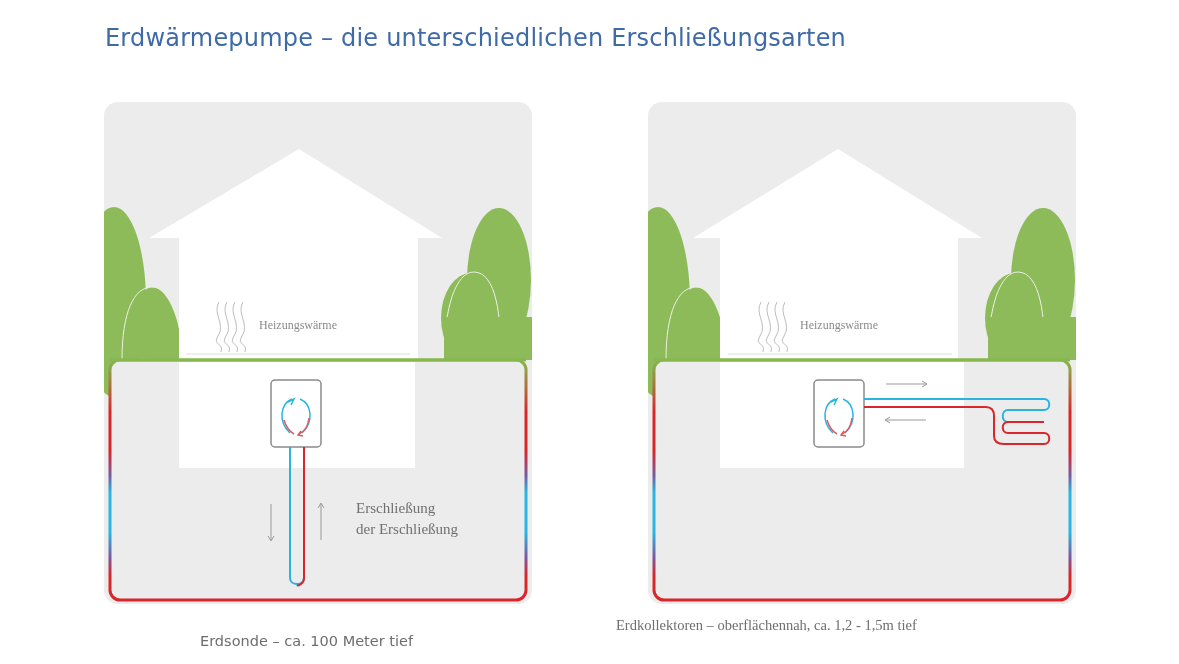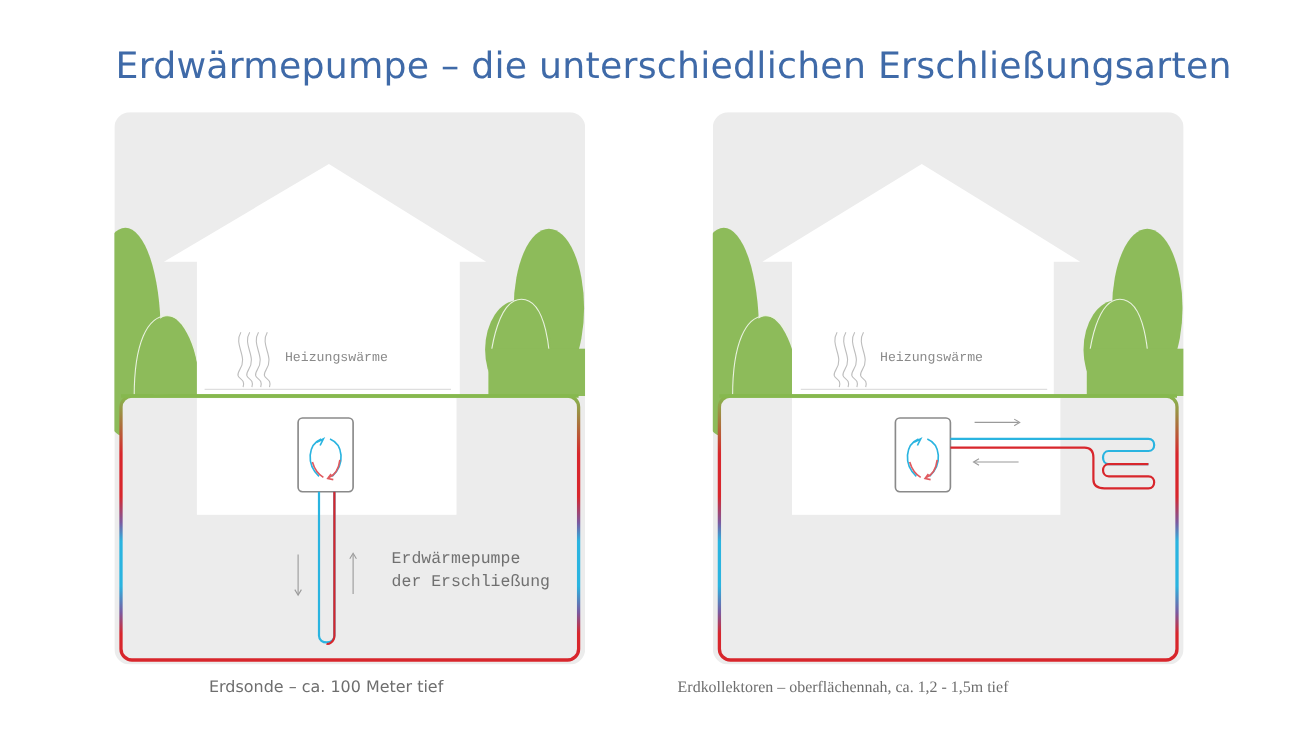--- a/index.html
+++ b/index.html
@@ -1,22 +1,22 @@
 <!DOCTYPE html>
 <html><head>
 <meta charset="utf-8">
 <style>
   html, body { margin:0; padding:0; background:#ffffff; }
   body { width:1179px; height:664px; position:relative; overflow:hidden; font-family:"DejaVu Sans", sans-serif; }
-  .title { position:absolute; left:105px; top:40px; font-family:"DejaVu Sans", sans-serif; font-size:33px; color:#3f6aa8; letter-spacing:0.2px; white-space:nowrap; font-weight:normal; }
+  .title { position:absolute; left:105px; top:24px; font-family:"DejaVu Sans", sans-serif; font-size:24px; color:#3f6aa8; letter-spacing:0.2px; white-space:nowrap; font-weight:normal; }
   .panel { position:absolute; top:102px; width:428px; height:502px; }
   .panel.left { left:104px; }
   .panel.right { left:648px; }
   .panel svg { position:absolute; left:0; top:0; }
-  .lbl { position:absolute; color:#6b6b6b; font-family:Liberation Mono, monospace; white-space:nowrap; }
+  .lbl { position:absolute; color:#6b6b6b; font-family:Liberation Serif, serif; white-space:nowrap; }
   .heiz { font-size:12px; color:#8a8a8a; }
   .desc { font-size:15px; line-height:21px; color:#707070; }
   .caption { position:absolute; top:617px; font-size:14.5px; color:#6e6e6e; font-family:"DejaVu Sans", sans-serif; white-space:nowrap; }
 </style>
 </head>
 <body>
 
 <div class="title">Erdwärmepumpe – die unterschiedlichen Erschließungsarten</div>
 
 <div class="panel left">
@@ -82,25 +82,25 @@
       <g stroke="#9a9a9a" stroke-width="1" fill="none">
         <line x1="167" y1="402" x2="167" y2="438"></line>
         <path d="M164 434 L167 439 L170 434"></path>
         <line x1="217" y1="402" x2="217" y2="438"></line>
         <path d="M214 406 L217 401 L220 406"></path>
       </g>
     </g>
   </svg>
   <div class="lbl heiz" style="left:155px; top:216px;">Heizungswärme</div>
   <div class="lbl desc" style="left:252px; top:396px;">
-    <div>Erdwärmepumpe</div>
+    <div>Erschließung</div>
     <div>der Erschließung</div>
   </div>
 </div>
-<div class="caption" style="left:190px;">Erdsonde – ca. 100 Meter tief</div>
+<div class="caption" style="left:200px;margin-top:16px;">Erdsonde – ca. 100 Meter tief</div>
 
 <div class="panel right">
   <svg width="428" height="502" viewBox="0 0 428 502">
     <defs>
       <linearGradient id="sideR" x1="0" y1="0" x2="0" y2="1">
         <stop offset="0" stop-color="#86b84e"></stop>
         <stop offset="0.12" stop-color="#b06a3a"></stop>
         <stop offset="0.22" stop-color="#d8262c"></stop>
         <stop offset="0.38" stop-color="#d8262c"></stop>
         <stop offset="0.48" stop-color="#7a5aa0"></stop>

